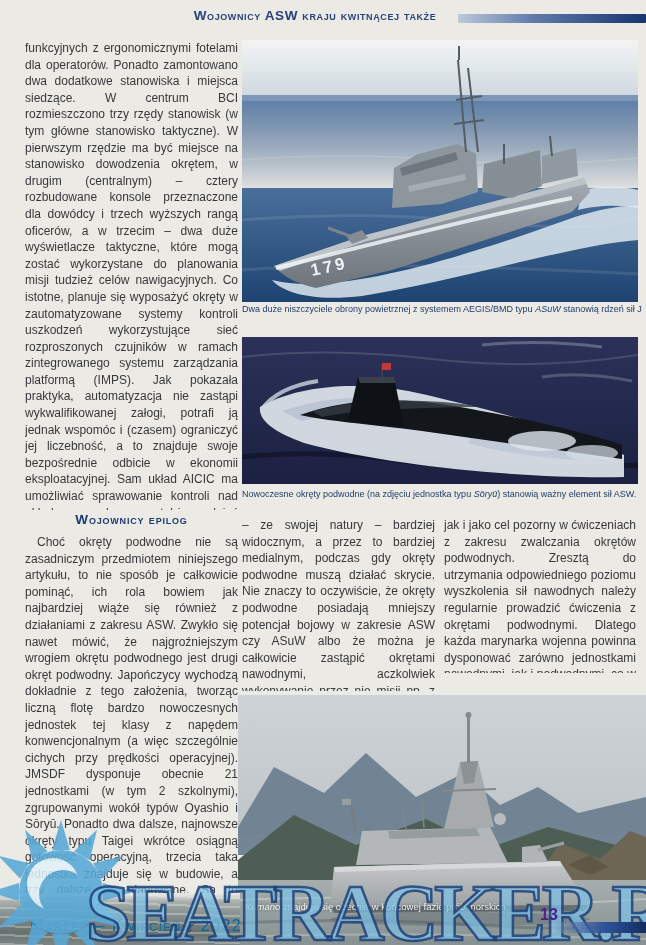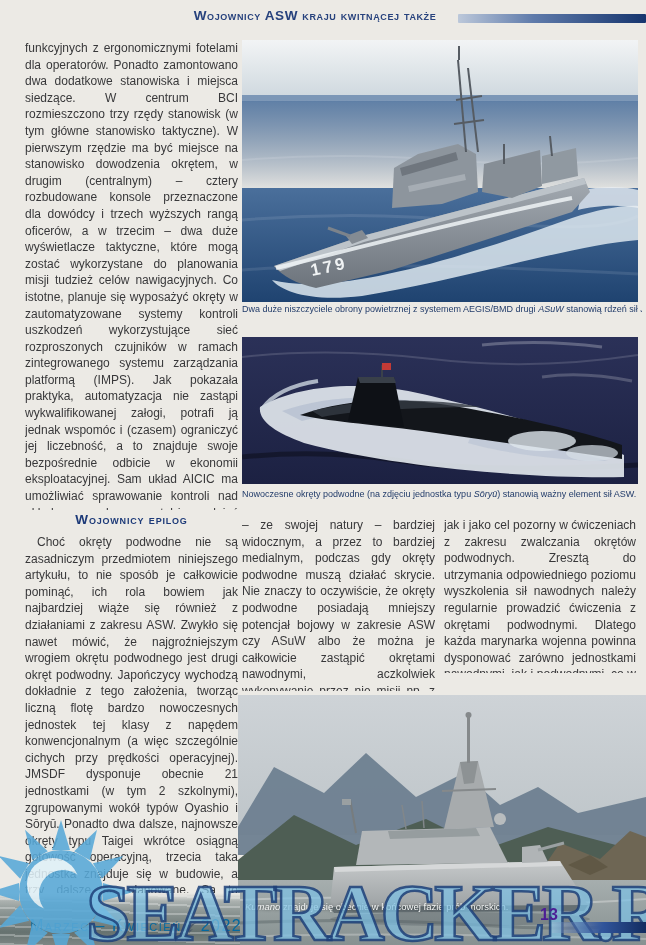--- a/index.html
+++ b/index.html
@@ -164,21 +164,21 @@
       <path d="M300,144 L300,116 L334,108 L336,136 Z" fill="#9099a1"></path>
       <line x1="262" y1="124" x2="262" y2="104" stroke="#565c63" stroke-width="2"></line>
       <line x1="310" y1="116" x2="308" y2="96" stroke="#565c63" stroke-width="2"></line>
 
       <text x="70" y="236" transform="rotate(-12 70 236)" fill="#f0f3f4" font-family="Liberation Sans, sans-serif" font-size="17" font-weight="bold" letter-spacing="3">179</text>
 
       <path d="M34,228 C100,212 220,180 330,158" stroke="#eef3f6" stroke-width="4" fill="none" opacity=".85"></path>
     </svg>
   </div>
   <div id="caption-1" class="caption">
-    <span>Dwa duże niszczyciele obrony powietrznej z systemem AEGIS/BMD drugi </span><i>ASuW</i><span> stanowią rdzeń sił JMSDF.</span>
+    <span>Dwa duże niszczyciele obrony powietrznej z systemem AEGIS/BMD typu </span><i>ASuW</i><span> stanowią rdzeń sił JMSDF.</span>
   </div>
 
   <div id="photo-submarine" class="photo">
     <svg width="396" height="147" viewBox="0 0 396 147">
       <defs>
         <linearGradient id="subW" x1="0" y1="0" x2="0" y2="1">
           <stop offset="0" stop-color="#2b3158"></stop>
             <stop offset="1" stop-color="#1c2142"></stop>
         </linearGradient>
       </defs>

